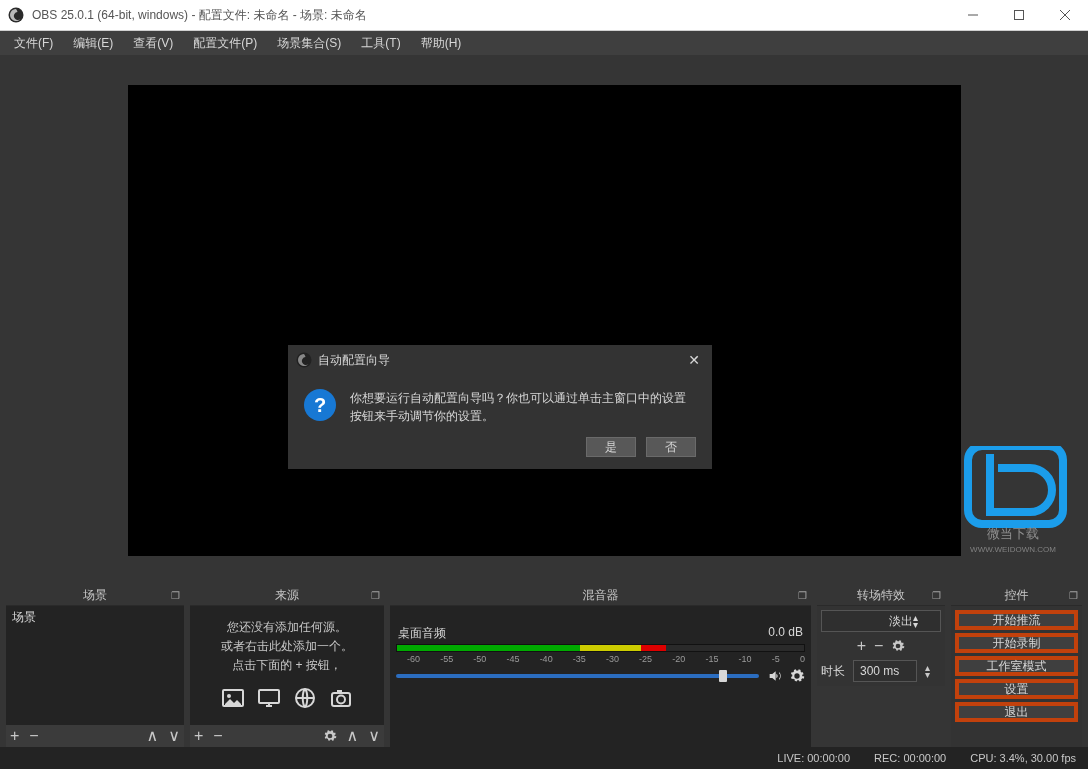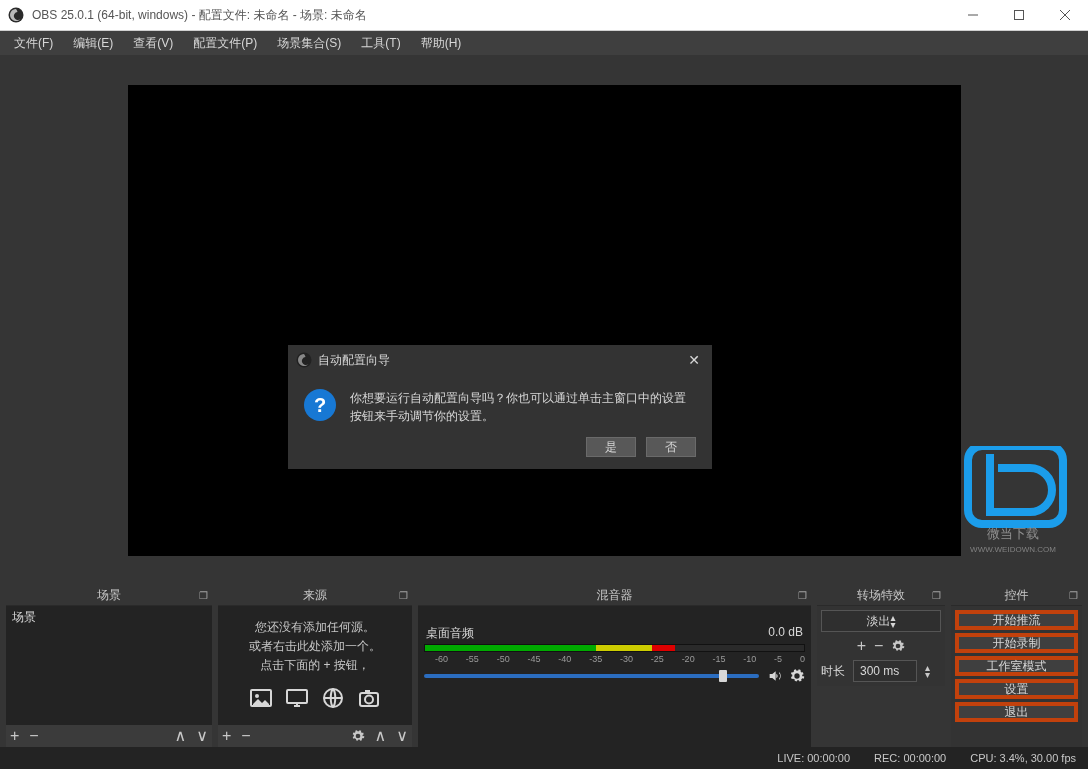--- a/index.html
+++ b/index.html
@@ -25,21 +25,21 @@
 
   
   .docks { height: 161px; display: flex; gap: 6px; padding: 0 6px; }
   .dock { background: #353535; display: flex; flex-direction: column; }
   .dock-header { height: 20px; background: #353535; display: flex; align-items: center; justify-content: center; position: relative; border-bottom: 1px solid #2a2a2a; }
   .dock-header .tlabel { color: #c8c8c8; font-size: 12px; }
   .dock-header .popicon { position: absolute; right: 4px; color: #a0a0a0; font-size: 10px; }
   .dock-body { flex: 1; background: #232323; overflow: hidden; position: relative; }
   .dock-footer { height: 22px; background: #3b3b3b; display: flex; align-items: center; padding: 0 4px; gap: 10px; color: #c0c0c0; }
 
-  .scenes { width: 206px; }
+  .scenes { width: 178px; }
   .sources { width: 194px; }
   .mixer   { flex: 1; }
   .transitions { width: 128px; }
   .controls { width: 131px; }
 
   .scene-item { color: #d7d7d7; font-size: 12px; padding: 3px 6px; background: #232323; }
   .scene-item.selected { background: #232323; }
 
   .sources .empty-hint { color: #c8c8c8; font-size: 12px; text-align: center; padding: 12px 8px 4px; line-height: 1.6; }
   .sources .icon-row { display: flex; justify-content: center; gap: 10px; margin-top: 6px; }
@@ -53,21 +53,21 @@
   .meter { height: 8px; background: linear-gradient(to right, #0a0 0%, #0a0 45%, #cc0 45%, #cc0 60%, #d00 60%, #d00 66%, #2a2a2a 66%, #2a2a2a 100%); border: 1px solid #111; }
   .ticks { display: flex; justify-content: space-between; font-size: 9px; color: #9a9a9a; margin-top: 2px; margin-left: 11px; }
   .slider-row { display: flex; align-items: center; gap: 8px; margin-top: 4px; }
   .slider-track { flex: 1; height: 4px; background: #2b6dc0; position: relative; border-radius: 2px; }
   .slider-thumb { position: absolute; right: 32px; top: -4px; width: 8px; height: 12px; background: #d7d7d7; border-radius: 1px; }
   .mix-icons { display: flex; gap: 6px; color: #d7d7d7; }
   .mix-icons svg { width: 16px; height: 16px; fill: #d7d7d7; }
 
   
   .trans-body { background: #333; padding: 4px; }
-  .combo { background: #2f2f2f; border: 1px solid #555; color: #d7d7d7; font-size: 12px; height: 22px; display: flex; align-items: center; justify-content: center; padding: 0 22px; }
+  .combo { background: #2f2f2f; border: 1px solid #555; color: #d7d7d7; font-size: 12px; height: 22px; display: flex; align-items: center; justify-content: flex-end; padding: 0 22px; }
   .trans-row { display: flex; gap: 8px; align-items: center; margin-top: 6px; color: #d7d7d7; font-size: 12px; }
   .spin { background: #2f2f2f; border: 1px solid #555; color: #d7d7d7; font-size: 12px; height: 22px; width: 64px; display: flex; align-items: center; padding: 0 6px; }
   .trans-tool { display: flex; gap: 8px; color: #c8c8c8; font-size: 16px; align-items: center; justify-content: center; margin-top: 6px; }
 
   
   .controls .dock-body { padding: 4px; display: flex; flex-direction: column; gap: 3px; background: #333; }
   .ctrl-btn { background: #3f3f3f; border: 4px solid #c2410c; color: #d7d7d7; font-size: 12px; height: 20px; display: flex; align-items: center; justify-content: center; }
 
   
   .statusbar { height: 22px; background: #232323; display: flex; align-items: center; justify-content: flex-end; gap: 24px; padding: 0 12px; color: #c8c8c8; font-size: 11px; font-family: Consolas, monospace; }

